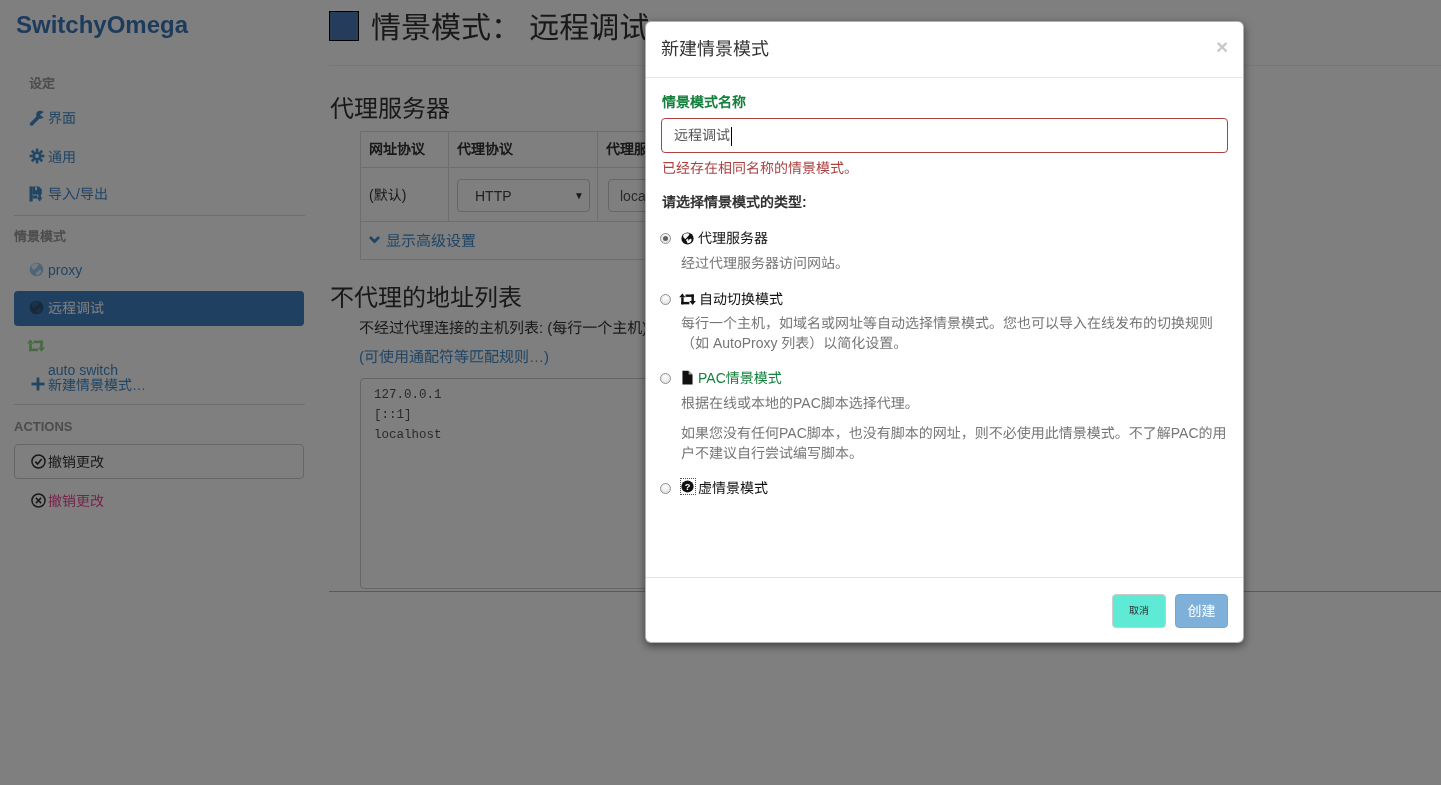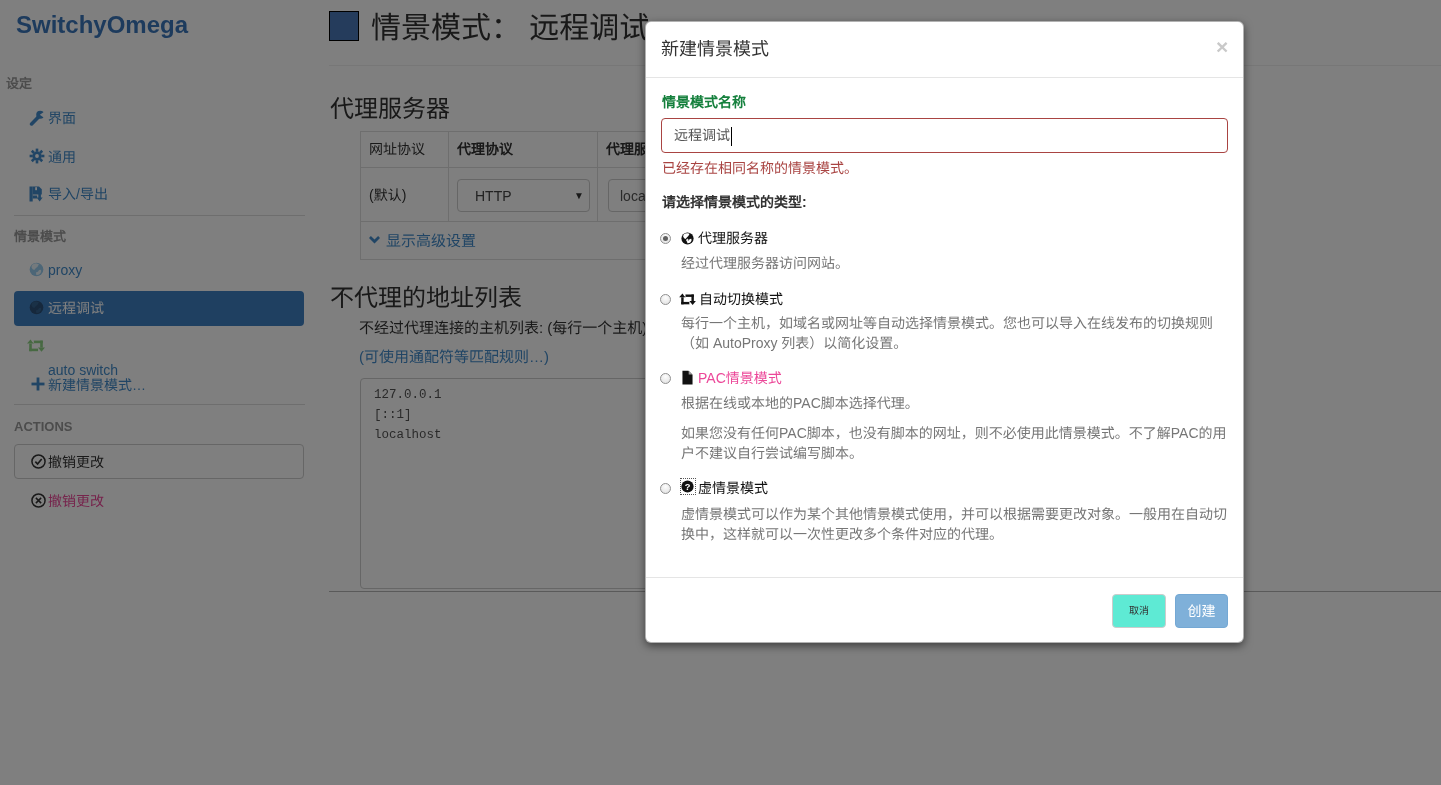--- a/index.html
+++ b/index.html
@@ -19,21 +19,21 @@
   .t{position:absolute;white-space:nowrap;line-height:20px;}
   .radio{position:absolute;width:11px;height:11px;border:1px solid #909090;border-radius:50%;
          background:radial-gradient(circle at 50% 30%, #fdfdfd, #dedede);box-sizing:border-box;}
   .radio.sel::after{content:"";display:block;width:5px;height:5px;margin:2px;border-radius:50%;background:#606060;}
 </style>
 </head>
 <body>
 <div id="page">
 
   <div class="t" style="left:16px;top:8px;font-size:24px;line-height:33px;font-weight:bold;color:#3b76bb;">SwitchyOmega</div>
-  <div class="t navhdr" style="left:6px;top:74px;">设定</div>
+  <div class="t navhdr" style="left:29px;top:74px;">设定</div>
 
   <svg class="ico" style="left:29px;top:110px;" width="16" height="16" viewBox="0 0 16 16">
     <path d="M2.6,13.9 L9.2,7.3" stroke="#428bca" stroke-width="3.6" stroke-linecap="round" fill="none"></path>
     <circle cx="11.2" cy="4.8" r="4.0" fill="#428bca"></circle>
     <path d="M10.8,4.8 L16,1.2 L16,8.4 Z" fill="#fff"></path>
   </svg>
   <div class="t navlink" style="left:48px;top:108px;">界面</div>
 
   <svg class="ico" style="left:29px;top:148px;" width="16" height="16" viewBox="0 0 16 16">
     <g fill="#428bca">
@@ -125,21 +125,21 @@
   <div class="t" style="left:371px;top:8px;font-size:30px;line-height:40px;color:#333;">情景模式： 远程调试</div>
   <div class="hline" style="left:329px;top:65px;width:1112px;border-color:#eee;"></div>
 
   <div class="t" style="left:330px;top:92px;font-size:24px;line-height:33px;color:#333;">代理服务器</div>
 
   <div class="abs" style="left:360px;top:131px;width:680px;height:129px;border:1px solid #ddd;border-right:none;box-sizing:border-box;"></div>
   <div class="hline" style="left:360px;top:167px;width:680px;"></div>
   <div class="hline" style="left:360px;top:221px;width:680px;"></div>
   <div class="abs" style="left:448px;top:131px;width:0;height:90px;border-left:1px solid #ddd;"></div>
   <div class="abs" style="left:597px;top:131px;width:0;height:90px;border-left:1px solid #ddd;"></div>
-  <div class="t" style="left:369px;top:139px;font-size:14px;font-weight:normal;color:#333;">网址协议</div>
+  <div class="t" style="left:369px;top:139px;font-size:14px;font-weight:bold;color:#333;">网址协议</div>
   <div class="t" style="left:457px;top:139px;font-size:14px;font-weight:bold;color:#333;">代理协议</div>
   <div class="t" style="left:606px;top:139px;font-size:14px;font-weight:bold;color:#333;">代理服务器</div>
   <div class="t" style="left:369px;top:185px;font-size:14px;color:#333;">(默认)</div>
 
   <div class="abs" style="left:457px;top:179px;width:133px;height:33px;border:1px solid #ccc;border-radius:4px;background:#fff;box-sizing:border-box;"></div>
   <div class="t" style="left:475px;top:186px;font-size:14px;color:#444;">HTTP</div>
   <div class="t" style="left:574px;top:186px;font-size:10px;color:#333;">▼</div>
 
   <div class="abs" style="left:608px;top:179px;width:200px;height:33px;border:1px solid #ccc;border-radius:4px;background:#fff;box-sizing:border-box;"></div>
   <div class="t" style="left:620px;top:186px;font-size:14px;color:#555;">localhost</div>
@@ -196,29 +196,28 @@
     </g>
   </svg>
   <div class="t" style="left:53px;top:267px;font-size:14px;color:#111;">自动切换模式</div>
   <div class="t" style="left:35px;top:291px;font-size:14px;color:#767676;line-height:20px;white-space:normal;width:535px;">每行一个主机，如域名或网址等自动选择情景模式。您也可以导入在线发布的切换规则（如 AutoProxy 列表）以简化设置。</div>
 
   <div class="radio" style="left:14px;top:351px;"></div>
   <svg class="ico" style="left:36px;top:348px;" width="11" height="15" viewBox="0 0 12 16">
     <path d="M0.5,0.5 h6.5 l4.5,4.5 v10.5 h-11 z" fill="#111"></path>
     <path d="M7.3,0.5 l4.2,4.2 h-4.2 z" fill="#999"></path>
   </svg>
-  <div class="t" style="left:52px;top:346px;font-size:14px;color:#ec4899;">PAC情景模式</div>
+  <div class="t" style="left:52px;top:346px;font-size:14px;color:#15803d;">PAC情景模式</div>
   <div class="t" style="left:35px;top:401px;font-size:14px;color:#767676;line-height:20px;white-space:normal;width:554px;">如果您没有任何PAC脚本，也没有脚本的网址，则不必使用此情景模式。不了解PAC的用户不建议自行尝试编写脚本。</div>
   <div class="t" style="left:35px;top:371px;font-size:14px;color:#767676;">根据在线或本地的PAC脚本选择代理。</div>
 
   <div class="radio" style="left:14px;top:461px;"></div>
   <div class="abs" style="left:33.5px;top:456px;width:16px;height:17px;border:1px dotted #555;box-sizing:border-box;"></div>
   <svg class="ico" style="left:35px;top:458px;" width="13" height="13" viewBox="0 0 16 16">
     <circle cx="8" cy="8" r="7.5" fill="#111"></circle>
     <text x="8" y="12.2" text-anchor="middle" font-family="Liberation Sans" font-size="11.5" font-weight="bold" fill="#fff">?</text>
   </svg>
   <div class="t" style="left:52px;top:456px;font-size:14px;color:#111;">虚情景模式</div>
-  <div class="t" style="left:35px;top:482px;font-size:14px;color:#767676;line-height:20px;white-space:normal;width:554px;">虚情景模式可以作为某个其他情景模式使用，并可以根据需要更改对象。一般用在自动切换中，这样就可以一次性更改多个条件对应的代理。</div>
 
   <div class="hline" style="left:0;top:555px;width:597px;border-color:#e5e5e5;"></div>
   <div class="abs" style="left:466px;top:572px;width:54px;height:34px;border:1px solid #ccc;border-radius:4px;background:#5eead4;box-sizing:border-box;text-align:center;font-size:10px;color:#333;line-height:32px;">取消</div>
   <div class="abs" style="left:529px;top:572px;width:53px;height:34px;border:1px solid #74a8d4;border-radius:4px;background:#7fb0d9;box-sizing:border-box;text-align:center;font-size:14px;color:#fff;line-height:32px;">创建</div>
 </div>
 
 </body></html>

